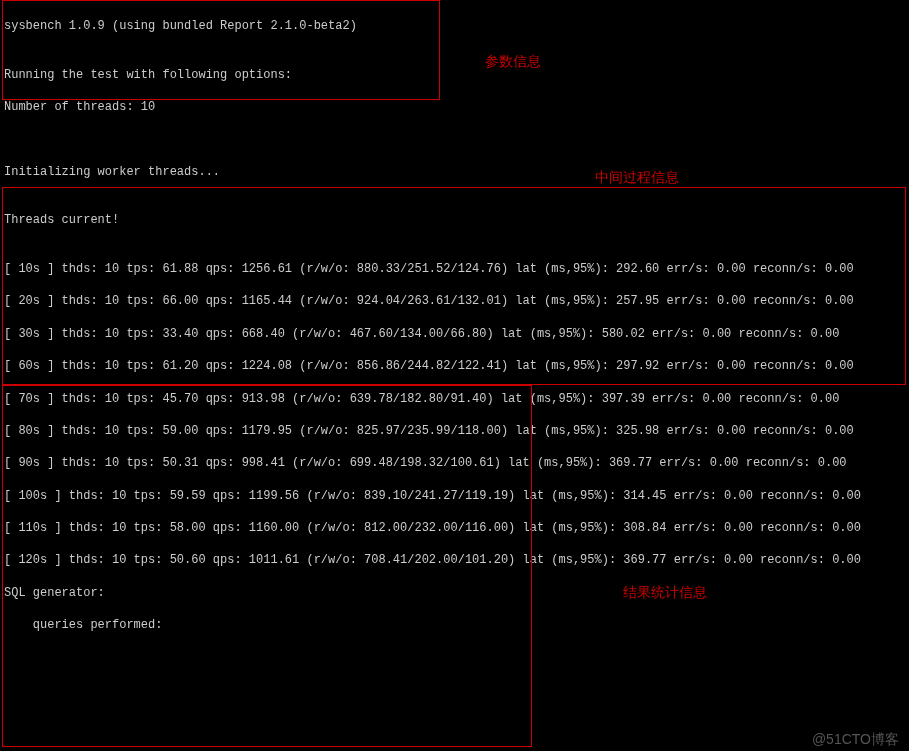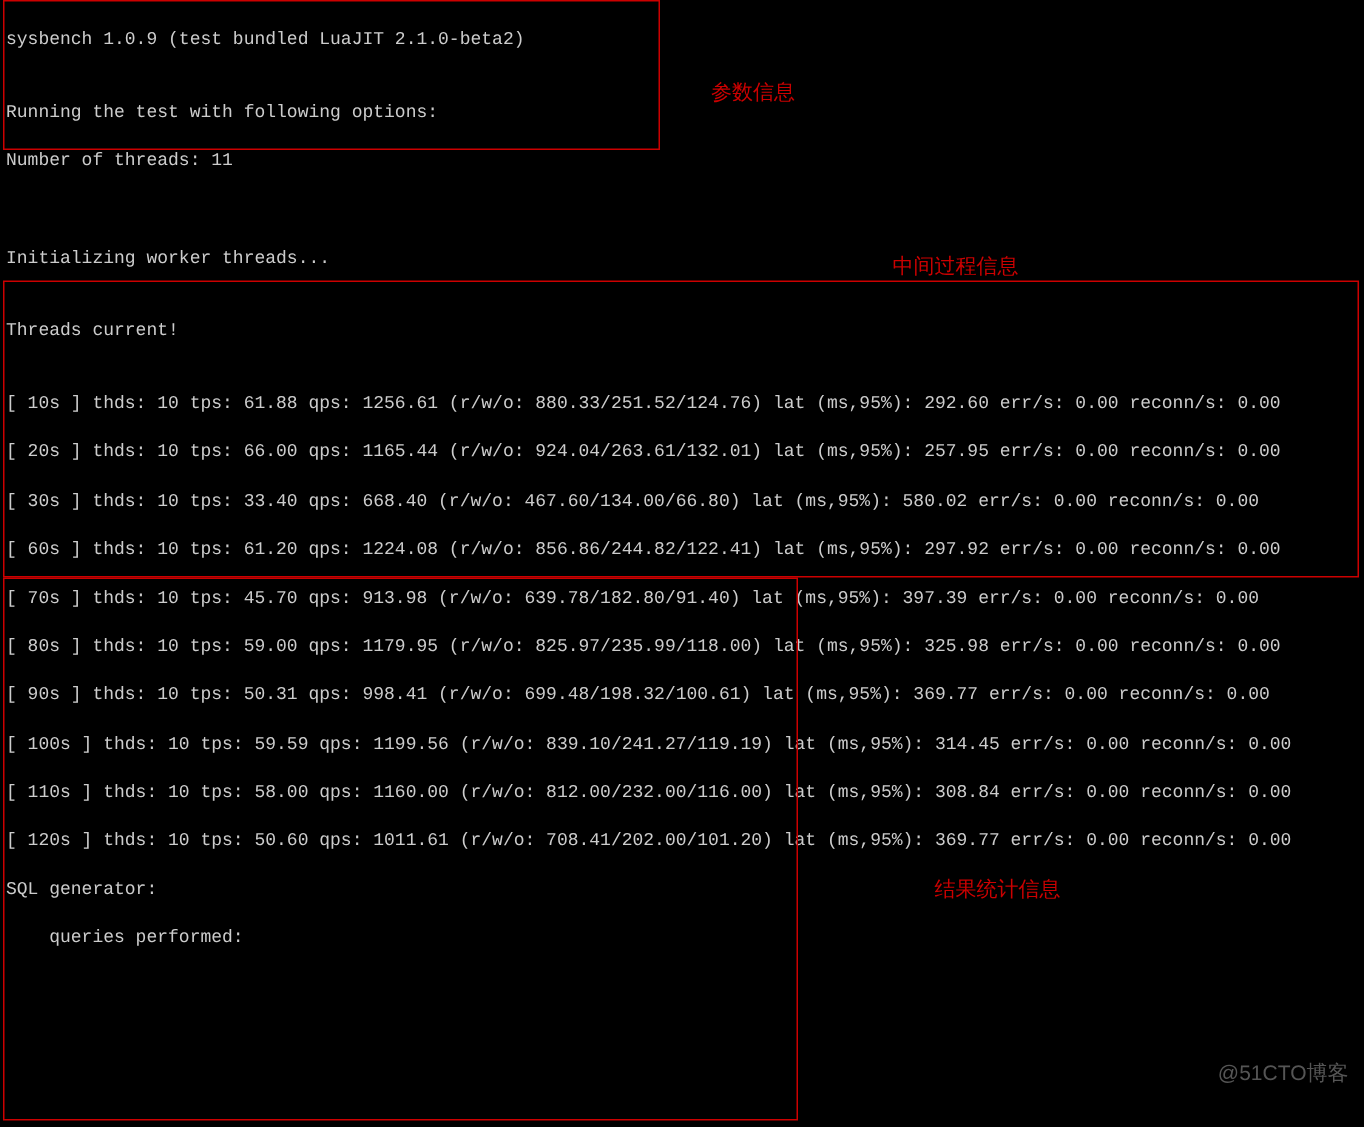--- a/index.html
+++ b/index.html
@@ -26,35 +26,35 @@
     .annotation {
       position: absolute;
       color: #c00;
       font-family: sans-serif;
       font-size: 14px;
       pointer-events: none;
     }
     .watermark {
       position: absolute;
       right: 10px;
-      bottom: 26px;
+      bottom: 2px;
       color: #555;
       font-family: sans-serif;
       font-size: 14px;
     }
     .line { display: block; }
   </style>
 </head>
 <body>
 
 <div class="terminal">
-<span class="line">sysbench 1.0.9 (test bundled LuaJIT 2.1.0-beta2)</span>
+<span class="line">sysbench 1.0.9 (using bundled Report 2.1.0-beta2)</span>
 <span class="line"></span>
 <span class="line">Running the test with following options:</span>
-<span class="line">Number of threads: 11</span>
+<span class="line">Number of threads: 10</span>
 <span class="line"></span>
 <span class="line"></span>
 <span class="line">Initializing worker threads...</span>
 <span class="line"></span>
 <span class="line">Threads current!</span>
 <span class="line"></span>
 <span class="line">[ 10s ] thds: 10 tps: 61.88 qps: 1256.61 (r/w/o: 880.33/251.52/124.76) lat (ms,95%): 292.60 err/s: 0.00 reconn/s: 0.00</span>
 <span class="line">[ 20s ] thds: 10 tps: 66.00 qps: 1165.44 (r/w/o: 924.04/263.61/132.01) lat (ms,95%): 257.95 err/s: 0.00 reconn/s: 0.00</span>
 <span class="line">[ 30s ] thds: 10 tps: 33.40 qps: 668.40 (r/w/o: 467.60/134.00/66.80) lat (ms,95%): 580.02 err/s: 0.00 reconn/s: 0.00</span>
 <span class="line">[ 60s ] thds: 10 tps: 61.20 qps: 1224.08 (r/w/o: 856.86/244.82/122.41) lat (ms,95%): 297.92 err/s: 0.00 reconn/s: 0.00</span>
@@ -88,17 +88,17 @@
 <span class="line"></span>
 
 
 
 </div>
 
 <div class="box-red" style="left:2px; top:0px; width:438px; height:100px;"></div>
 <div class="box-red" style="left:2px; top:187px; width:904px; height:198px;"></div>
 <div class="box-red" style="left:2px; top:385px; width:530px; height:362px;"></div>
 
-<div class="annotation" style="left:474px; top:52px;">参数信息</div>
+<div class="annotation" style="left:485px; top:52px;">参数信息</div>
 <div class="annotation" style="left:595px; top:168px;">中间过程信息</div>
 <div class="annotation" style="left:585px; top:583px;padding-left:38px;">结果统计信息</div>
 
 <div class="watermark">@51CTO博客</div>
 
 </body></html>

